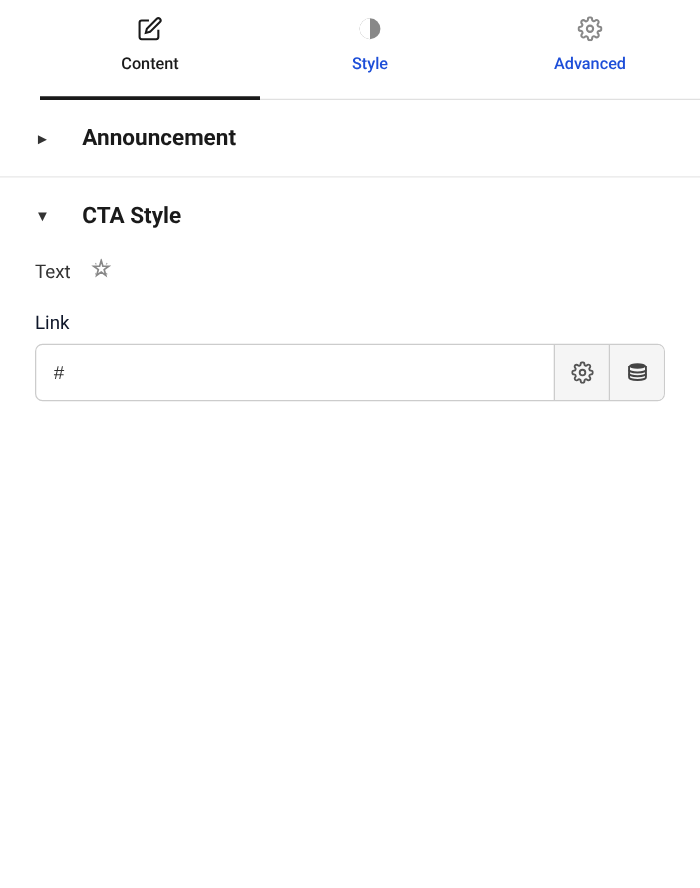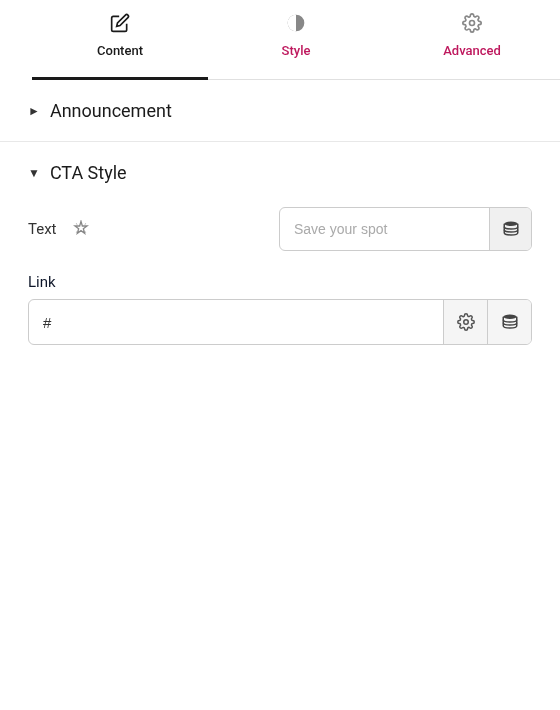--- a/index.html
+++ b/index.html
@@ -34,21 +34,21 @@
     }
 
     .tab {
       flex: 1;
       display: flex;
       flex-direction: column;
       align-items: center;
       justify-content: center;
       gap: 6px;
       cursor: pointer;
-      color: #be185d;
+      color: #1d4ed8;
       font-size: 14px;
       position: relative;
       padding-bottom: 8px;
     }
 
     .tab.active {
       color: #1a1a1a;
     }
 
     .tab.active::after {
@@ -86,22 +86,23 @@
 
     .section-header {
       display: flex;
       align-items: center;
       gap: 10px;
       cursor: pointer;
     }
 
     .section-title {
       font-size: 18px;
-      font-weight: 400;
+      font-weight: 700;
       color: #1a1a1a;
+      margin-left: 16px;
     }
 
     .chevron {
       font-size: 12px;
       color: #333;
     }
 
     
     .cta-section {
       padding: 20px 28px;
@@ -320,31 +321,20 @@
       <div class="form-row-inline">
         <span class="field-label">
           <span>Text</span>
           <span class="ai-icon">
             <svg width="16" height="16" viewBox="0 0 24 24" fill="none" stroke="#888" stroke-width="2">
               <path d="M12 2l2 7h7l-5.5 4 2 7L12 16l-5.5 4 2-7L3 9h7z"></path>
               <path d="M5 5l1 2M19 5l-1 2M5 19l1-2M19 19l-1-2" stroke="#aaa" stroke-width="1.5"></path>
             </svg>
           </span>
         </span>
-        <div class="text-input-group">
-          <input type="text" placeholder="Save your spot" style="">
-          <div class="input-icon-btn">
-            <svg width="18" height="18" viewBox="0 0 24 24" fill="currentColor">
-              <ellipse cx="12" cy="5" rx="9" ry="3" fill="#444"></ellipse>
-              <path d="M3 5v4c0 1.66 4.03 3 9 3s9-1.34 9-3V5" fill="none" stroke="#444" stroke-width="2"></path>
-              <path d="M3 9v4c0 1.66 4.03 3 9 3s9-1.34 9-3V9" fill="none" stroke="#444" stroke-width="2"></path>
-              <path d="M3 13v4c0 1.66 4.03 3 9 3s9-1.34 9-3v-4" fill="none" stroke="#444" stroke-width="2"></path>
-            </svg>
-          </div>
-        </div>
       </div>
 
       <div class="form-row">
         <div class="link-label">Link</div>
         <div class="link-input-group">
           <input type="text" value="#" style="">
           <div class="link-icon-btn">
             <svg width="18" height="18" viewBox="0 0 24 24" fill="none" stroke="#555" stroke-width="2">
               <circle cx="12" cy="12" r="3"></circle>
               <path d="M19.4 15a1.65 1.65 0 00.33 1.82l.06.06a2 2 0 010 2.83 2 2 0 01-2.83 0l-.06-.06a1.65 1.65 0 00-1.82-.33 1.65 1.65 0 00-1 1.51V21a2 2 0 01-4 0v-.09A1.65 1.65 0 009 19.4a1.65 1.65 0 00-1.82.33l-.06.06a2 2 0 01-2.83 0 2 2 0 010-2.83l.06-.06A1.65 1.65 0 004.68 15a1.65 1.65 0 00-1.51-1H3a2 2 0 010-4h.09A1.65 1.65 0 004.6 9a1.65 1.65 0 00-.33-1.82l-.06-.06a2 2 0 010-2.83 2 2 0 012.83 0l.06.06A1.65 1.65 0 009 4.68a1.65 1.65 0 001-1.51V3a2 2 0 014 0v.09a1.65 1.65 0 001 1.51 1.65 1.65 0 001.82-.33l.06-.06a2 2 0 012.83 0 2 2 0 010 2.83l-.06.06A1.65 1.65 0 0019.4 9a1.65 1.65 0 001.51 1H21a2 2 0 010 4h-.09a1.65 1.65 0 00-1.51 1z"></path>

